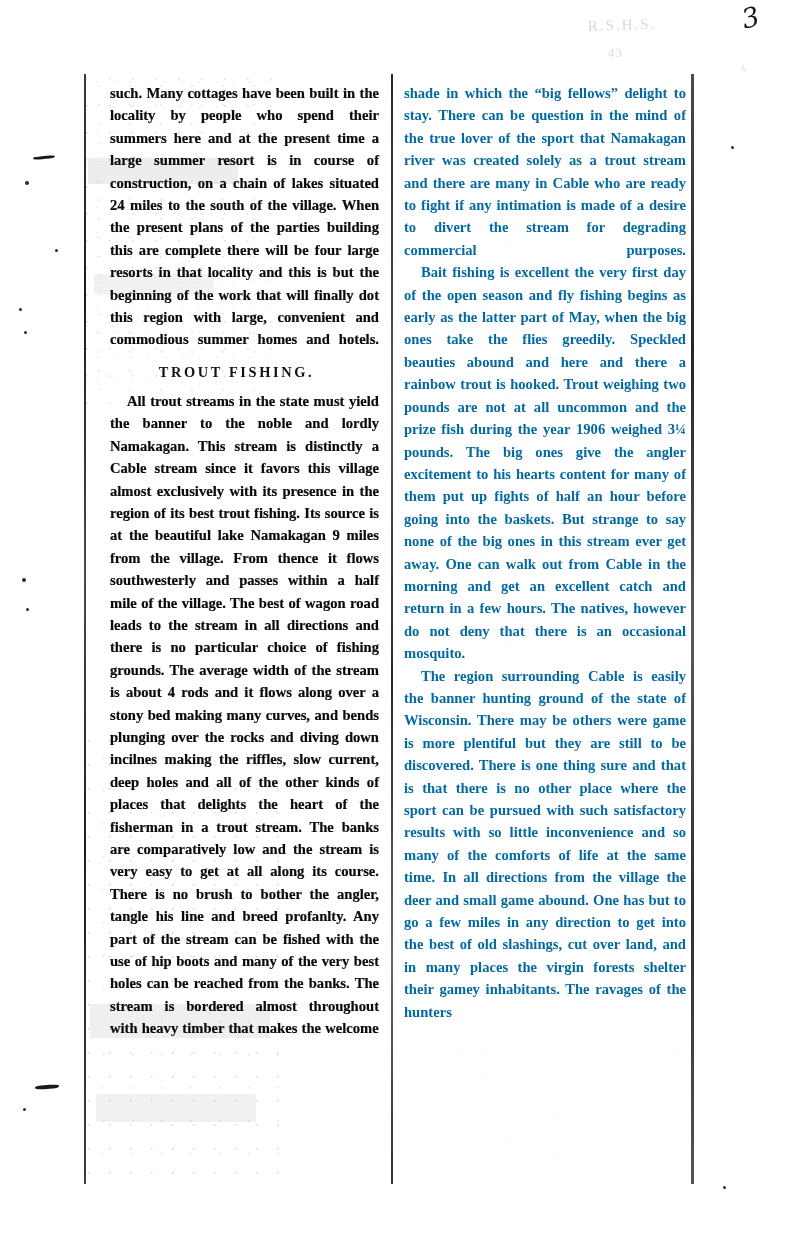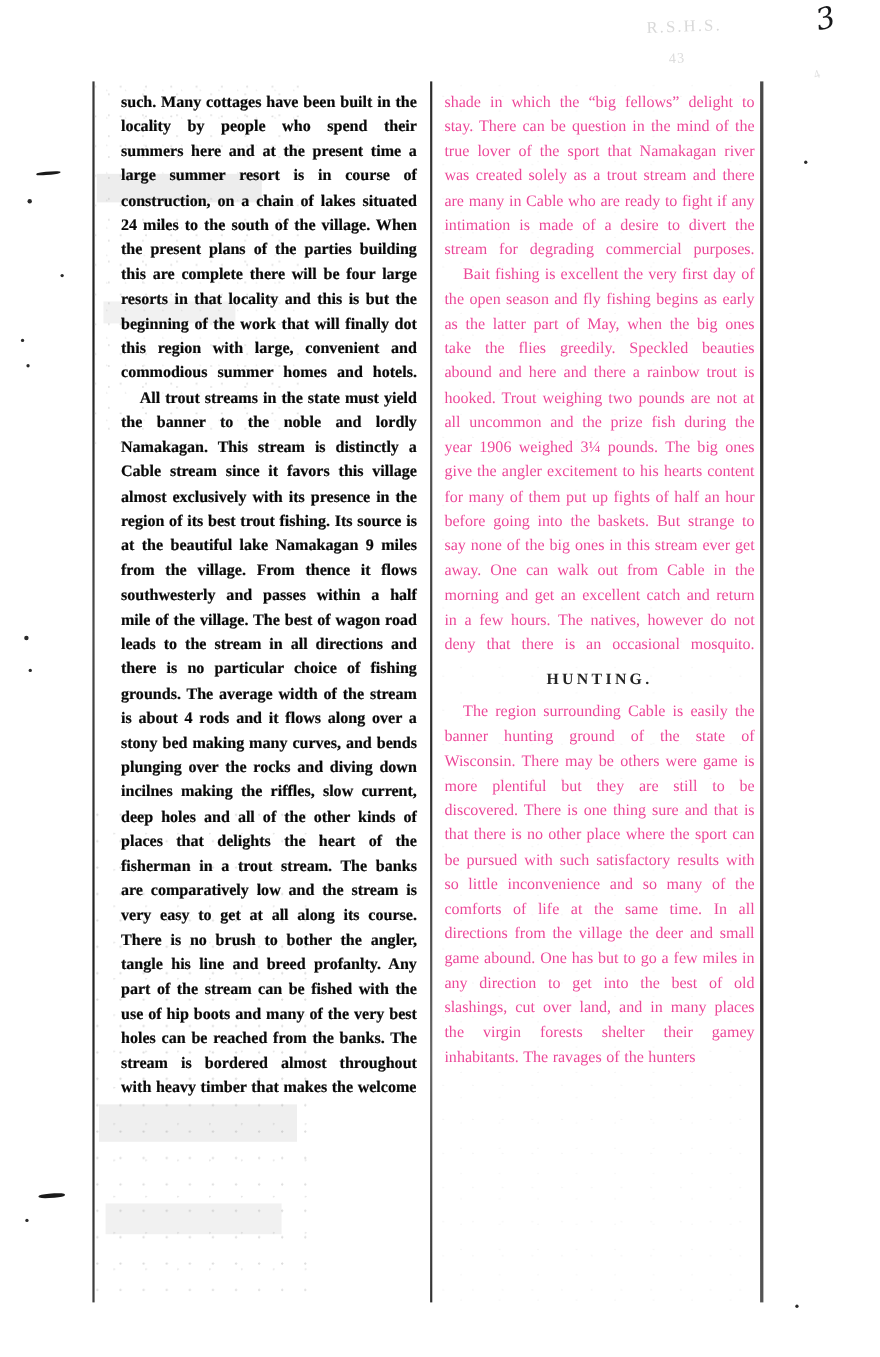--- a/index.html
+++ b/index.html
@@ -119,22 +119,22 @@
     word-spacing: 0.5px;
     hyphens: none;
   }
   .col-left p {
     color: #0a0a0a;
     font-weight: 700;
     margin-left: 16px;
     -webkit-text-stroke: 0.18px #000;
   }
   .col-right p {
-    color: #ec4899;
-    font-weight: 400;
+    color: #0369a1;
+    font-weight: 700;
   }
   .col p.indent { text-indent: 17px; }
   .col p.lastline { text-align-last: left; }
 
   h2.section-head {
     margin: 13px 0 9px 0;
     text-align: center;
     font-family: "Liberation Serif", serif;
     font-size: 14.4px;
     font-weight: 600;
@@ -232,30 +232,30 @@
     <div class="smudge" style="left:10px; top:200px; width:120px; height:20px; opacity:.4;"></div>
     <div class="smudge" style="left:6px;  top:930px; width:180px; height:34px; opacity:.45;"></div>
     <div class="smudge" style="left:12px; top:1020px;width:160px; height:28px; opacity:.40;"></div>
 
     <div class="columns">
 
       <div class="col col-left">
 
         <p>such.  Many cottages have been built in the locality by people who spend their summers here and at the present time a large summer resort is in course of construction, on a chain of lakes situated 24 miles to the south of the village.  When the present plans of the parties building this are complete there will be four large resorts in that locality and this is but the beginning of the work that will finally dot this region with large, convenient and commodious summer homes and hotels.</p>
 
+        <h2 class="section-head">TROUT FISHING.</h2>
 
         <p class="indent lastline">All trout streams in the state must yield the banner to the noble and lordly Namakagan.  This stream is distinctly a Cable stream since it favors this village almost exclusively with its presence in the region of its best trout fishing.  Its source is at the beautiful lake Namakagan 9 miles from the village.  From thence it flows southwesterly and passes within a half mile of the village.  The best of wagon road leads to the stream in all directions and there is no particular choice of fishing grounds.  The average width of the stream is about 4 rods and it flows along over a stony bed making many curves, and bends plunging over the rocks and diving down incilnes making the riffles, slow current, deep holes and all of the other kinds of places that delights the heart of the fisherman in a trout stream.  The banks are comparatively low and the stream is very easy to get at all along its course.  There is no brush to bother the angler, tangle his line and breed profanlty.  Any part of the stream can be fished with the use of hip boots and many of the very best holes can be reached from the banks.  The stream is bordered almost throughout with heavy timber that makes the welcome</p>
       </div>
 
       <div class="col col-right">
 
         <p>shade in which the “big fellows” delight to stay.  There can be question in the mind of the true lover of the sport that Namakagan river was created solely as a trout stream and there are many in Cable who are ready to fight if any intimation is made of a desire to divert the stream for degrading commercial purposes.</p>
 
         <p class="indent">Bait fishing is excellent the very first day of the open season and fly fishing begins as early as the latter part of May, when the big ones take the flies greedily.  Speckled beauties abound and here and there a rainbow trout is hooked.  Trout weighing two pounds are not at all uncommon and the prize fish during the year 1906 weighed 3¼ pounds.  The big ones give the angler excitement to his hearts content for many of them put up fights of half an hour before going into the baskets.  But strange to say none of the big ones in this stream ever get away.  One can walk out from Cable in the morning and get an excellent catch and return in a few hours.  The natives, however do not deny that there is an occasional mosquito.</p>
 
-        <h2 class="section-head">HUNTING.</h2>
 
         <p class="indent lastline">The region surrounding Cable is easily the banner hunting ground of the state of Wisconsin.  There may be others were game is more plentiful but they are still to be discovered.  There is one thing sure and that is that there is no other place where the sport can be pursued with such satisfactory results with so little inconvenience and so many of the comforts of life at the same time.  In all directions from the village the deer and small game abound.  One has but to go a few miles in any direction to get into the best of old slashings, cut over land, and in many places the virgin forests shelter their gamey inhabitants.  The ravages of the hunters</p>
       </div>
 
     </div>
   </div>
 </div>
 
 </body></html>

